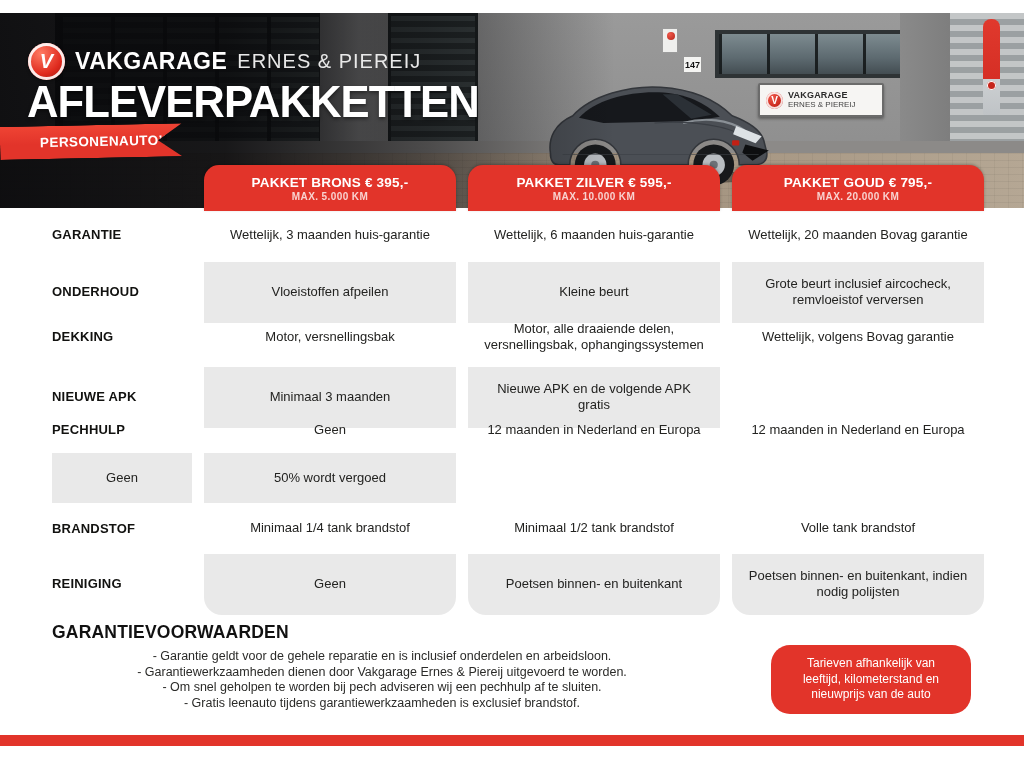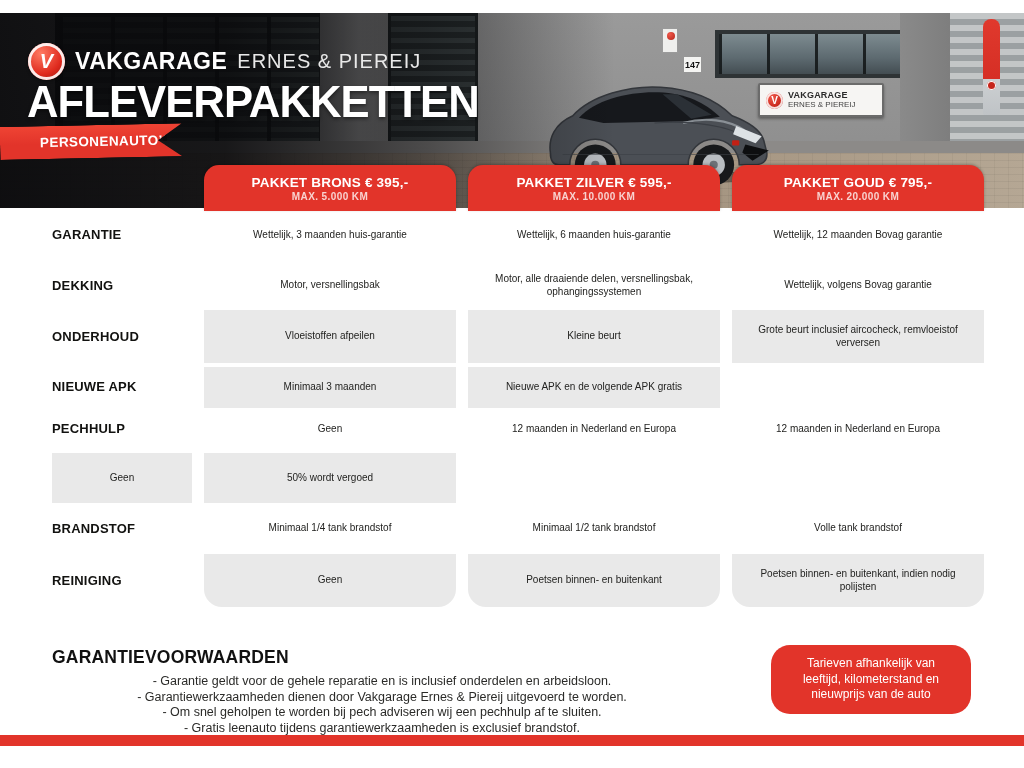--- a/index.html
+++ b/index.html
@@ -104,26 +104,26 @@
   .t-row:nth-child(2){height:48px}
   .t-row:nth-child(3){height:57px}
   .t-row:nth-child(4){height:44px}
   .t-row:nth-child(5){height:42px}
   .t-row:nth-child(6){height:56px}
   .t-row:nth-child(7){height:45px}
   .t-row:nth-child(8){height:55px}
   .t-label{font-size:13px;font-weight:bold;color:#121210;letter-spacing:.2px;
     line-height:1.2;text-transform:uppercase;}
   .t-cell{align-self:stretch;display:flex;align-items:center;justify-content:center;
-    text-align:center;font-size:10px;color:var(--text-dark);line-height:1.25;padding:14px 14px;}
+    text-align:center;font-size:13px;color:var(--text-dark);line-height:1.25;padding:14px 14px;}
   .t-row.shaded .t-cell{background:var(--cell-gray);margin:3px 0;}
   .t-row:last-child .t-cell{border-radius:0 0 18px 18px;}
 
   
-  .conditions{position:absolute;left:52px;top:647px;width:660px;}
+  .conditions{position:absolute;left:52px;top:622px;width:660px;}
   .cond-heading{font-size:17.5px;font-weight:bold;color:#111;letter-spacing:.2px;margin-bottom:6px;}
   .cond-item{font-size:12.5px;color:#2b2b29;line-height:1.24;text-align:center;}
   .notice{position:absolute;left:771px;top:645px;width:200px;height:69px;background:var(--accent);
     border-radius:19px;display:flex;align-items:center;justify-content:center;text-align:center;
     color:#fff;font-size:12px;line-height:1.3;padding:6px 16px;}
   .bottom-bar{position:absolute;left:0;top:735px;width:1024px;height:11px;background:var(--accent);}
 </style>
 </head>
 <body>
 
@@ -206,38 +206,38 @@
     <div class="pkg-name">PAKKET GOUD € 795,-</div>
     <div class="pkg-max">MAX. 20.000 KM</div>
   </div>
 </div>
 
   <div class="table" id="table-rows">
   <div class="t-row cols">
     <div class="t-label">GARANTIE</div>
     <div class="t-cell">Wettelijk, 3 maanden huis-garantie</div>
     <div class="t-cell">Wettelijk, 6 maanden huis-garantie</div>
-    <div class="t-cell">Wettelijk, 12 maanden Bovag garantie</div>
+    <div class="t-cell">Wettelijk, 20 maanden Bovag garantie</div>
+  </div>
+
+  <div class="t-row cols shaded">
+    <div class="t-label">ONDERHOUD</div>
+    <div class="t-cell">Vloeistoffen afpeilen</div>
+    <div class="t-cell">Kleine beurt</div>
+    <div class="t-cell">Grote beurt inclusief aircocheck, remvloeistof verversen</div>
   </div>
 
   <div class="t-row cols">
     <div class="t-label">DEKKING</div>
     <div class="t-cell">Motor, versnellingsbak</div>
     <div class="t-cell">Motor, alle draaiende delen, versnellingsbak, ophangingssystemen</div>
     <div class="t-cell">Wettelijk, volgens Bovag garantie</div>
   </div>
 
   <div class="t-row cols shaded">
-    <div class="t-label">ONDERHOUD</div>
-    <div class="t-cell">Vloeistoffen afpeilen</div>
-    <div class="t-cell">Kleine beurt</div>
-    <div class="t-cell">Grote beurt inclusief aircocheck, remvloeistof verversen</div>
-  </div>
-
-  <div class="t-row cols shaded">
     <div class="t-label">NIEUWE APK</div>
     <div class="t-cell">Minimaal 3 maanden</div>
     <div class="t-cell">Nieuwe APK en de volgende APK gratis</div>
   </div>
 
   <div class="t-row cols">
     <div class="t-label">PECHHULP</div>
     <div class="t-cell">Geen</div>
     <div class="t-cell">12 maanden in Nederland en Europa</div>
     <div class="t-cell">12 maanden in Nederland en Europa</div>

